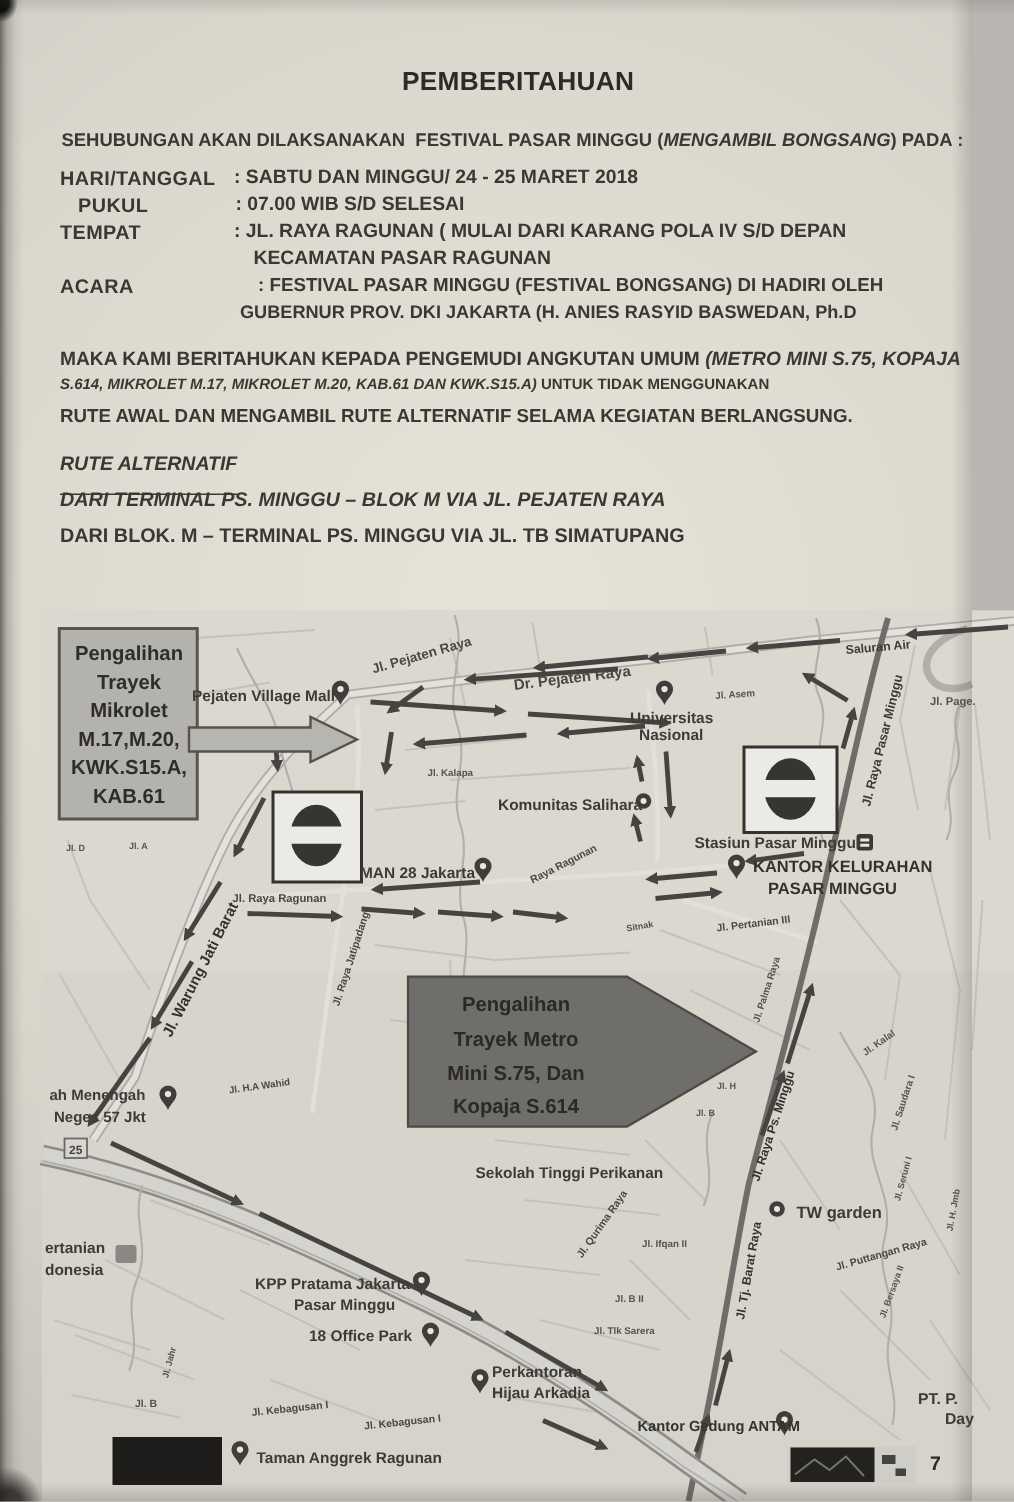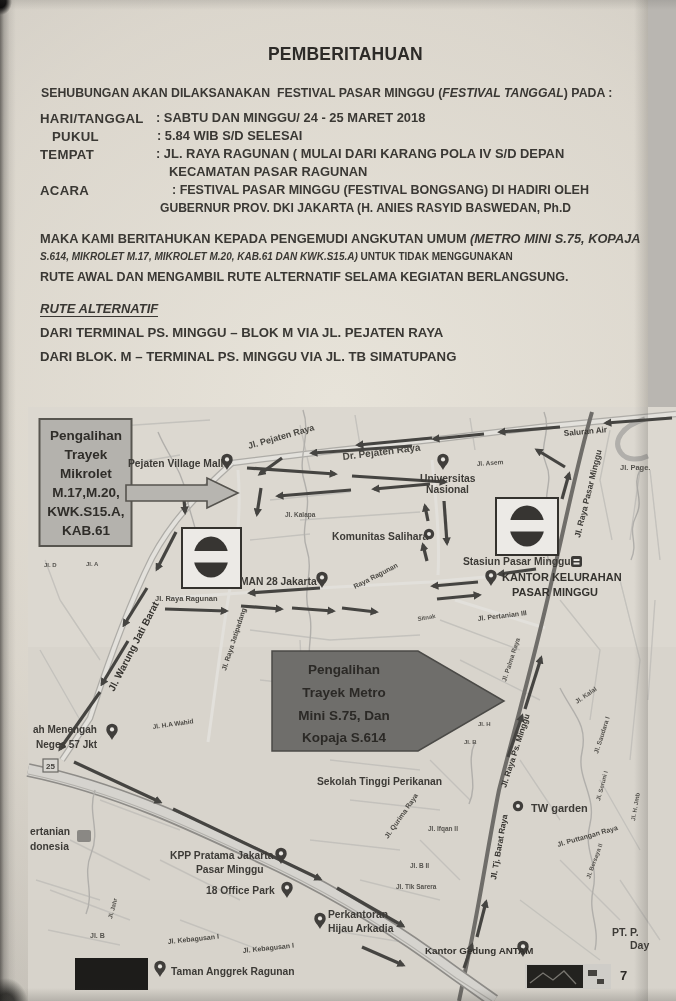--- a/index.html
+++ b/index.html
@@ -11,43 +11,43 @@
     font-family:"Liberation Sans",sans-serif;}
   .t{position:absolute;white-space:nowrap;font-weight:bold;color:#3a3834;line-height:1;}
   .shade{position:absolute;pointer-events:none;}
 </style>
 </head>
 <body>
 <div id="page">
 
   <div class="t" id="title" style="left:268px;top:46px;font-size:17.5px;color:#2d2b28;letter-spacing:.2px;">PEMBERITAHUAN</div>
 
-  <div class="t" style="left:41px;top:87px;font-size:12.3px;">SEHUBUNGAN AKAN DILAKSANAKAN&nbsp; FESTIVAL PASAR MINGGU (<i>FESTIVAL TANGGAL</i>) PADA :</div>
+  <div class="t" style="left:41px;top:87px;font-size:12.3px;">SEHUBUNGAN AKAN DILAKSANAKAN&nbsp; FESTIVAL PASAR MINGGU (<i>MENGAMBIL BONGSANG</i>) PADA :</div>
 
   <div class="t" style="left:40px;top:112px;font-size:13.2px;letter-spacing:.3px;">HARI/TANGGAL</div>
   <div class="t" style="left:156px;top:112px;font-size:12.9px;">: SABTU DAN MINGGU/ 24 - 25 MARET 2018</div>
 
   <div class="t" style="left:40px;top:130px;font-size:13.2px;letter-spacing:.3px;padding-left:12px;">PUKUL</div>
-  <div class="t" style="left:157px;top:130px;font-size:12.9px;">: 5.84 WIB S/D SELESAI</div>
+  <div class="t" style="left:157px;top:130px;font-size:12.9px;">: 07.00 WIB S/D SELESAI</div>
 
   <div class="t" style="left:40px;top:148px;font-size:13.2px;letter-spacing:.3px;">TEMPAT</div>
   <div class="t" style="left:156px;top:148px;font-size:12.9px;">: JL. RAYA RAGUNAN ( MULAI DARI KARANG POLA IV S/D DEPAN</div>
   <div class="t" style="left:169px;top:166px;font-size:12.9px;">KECAMATAN PASAR RAGUNAN</div>
 
   <div class="t" style="left:40px;top:184px;font-size:13.2px;letter-spacing:.3px;">ACARA</div>
   <div class="t" style="left:172px;top:184px;font-size:12.5px;">: FESTIVAL PASAR MINGGU (FESTIVAL BONGSANG) DI HADIRI OLEH</div>
   <div class="t" style="left:160px;top:202px;font-size:12.1px;">GUBERNUR PROV. DKI JAKARTA (H. ANIES RASYID BASWEDAN, Ph.D</div>
 
   <div class="t" style="left:40px;top:233px;font-size:12.8px;">MAKA KAMI BERITAHUKAN KEPADA PENGEMUDI ANGKUTAN UMUM <i>(METRO MINI S.75, KOPAJA</i></div>
   <div class="t" style="left:40px;top:252px;font-size:10px;"><i>S.614, MIKROLET M.17, MIKROLET M.20, KAB.61 DAN KWK.S15.A)</i> UNTUK TIDAK MENGGUNAKAN</div>
   <div class="t" style="left:40px;top:271px;font-size:12.5px;">RUTE AWAL DAN MENGAMBIL RUTE ALTERNATIF SELAMA KEGIATAN BERLANGSUNG.</div>
 
-  <div class="t" style="left:40px;top:302px;font-size:13px;font-style:italic;border-bottom:1.6px solid #3a3834;padding-bottom:1px;">RUTE ALTERNATIF</div>
-
-  <div class="t" style="left:40px;top:326px;font-size:13.2px;">DARI TERMINAL PS. MINGGU – BLOK M VIA JL. PEJATEN RAYA</div>
+  <div class="t" style="left:40px;top:302px;font-size:13px;font-style:italic;border-bottom:1.6px solid #3a3834;padding-bottom:14px;">RUTE ALTERNATIF</div>
+
+  <div class="t" style="left:40px;top:326px;font-size:13.2px;font-style:italic;">DARI TERMINAL PS. MINGGU – BLOK M VIA JL. PEJATEN RAYA</div>
 
   <div class="t" style="left:40px;top:350px;font-size:13.2px;">DARI BLOK. M – TERMINAL PS. MINGGU VIA JL. TB SIMATUPANG</div>
 
   <svg id="map" style="position:absolute;left:0;top:0;" width="676" height="1001" viewBox="0 0 676 1001">
     <defs>
       <marker id="ah" viewBox="0 0 10 10" refX="6.5" refY="5" markerWidth="2.6" markerHeight="2.6" orient="auto-start-reverse">
         <path d="M0,0L10,5L0,10Z" fill="#454441"></path>
       </marker>
       <g id="pin">
         <path d="M0,0C-1.9,-4.4 -5.7,-6.6 -5.7,-10.6 A5.7,5.7 0 1 1 5.7,-10.6 C5.7,-6.6 1.9,-4.4 0,0Z" fill="#403e3b"></path>

